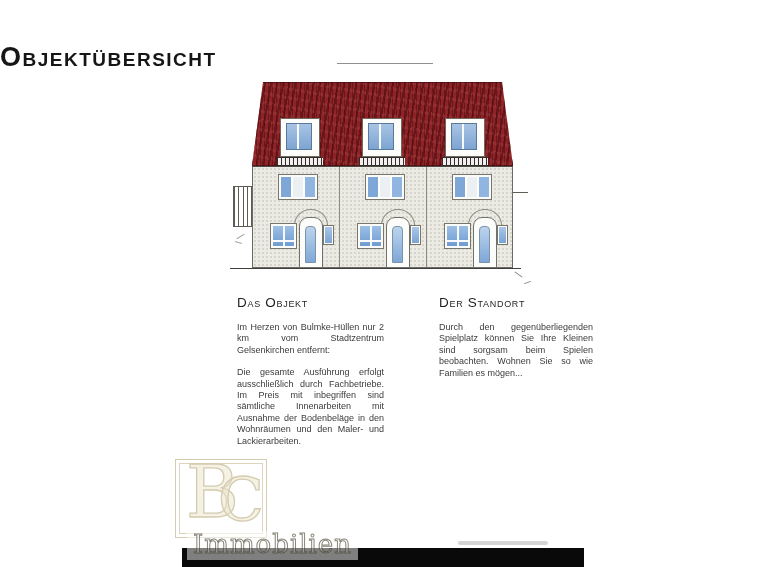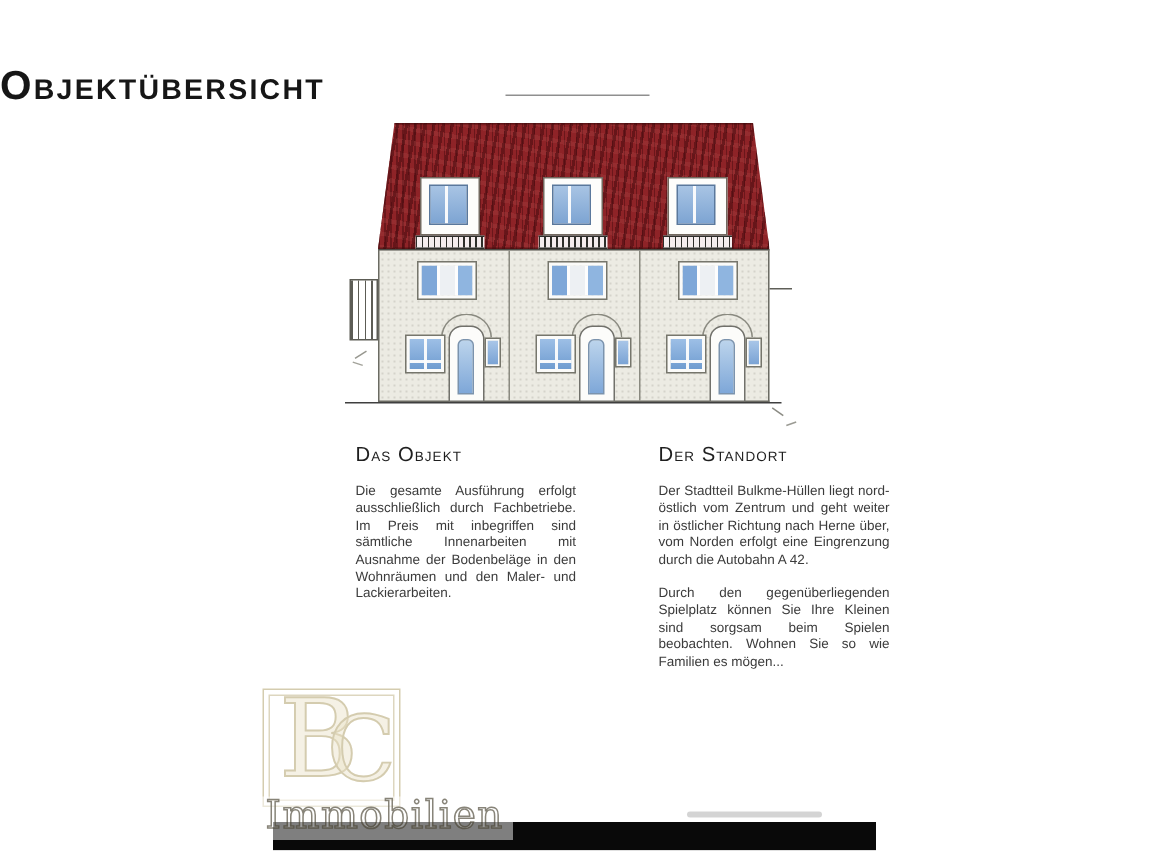--- a/index.html
+++ b/index.html
@@ -96,21 +96,21 @@
   .watermark{position:absolute;left:171px;top:459px;width:130px;height:104px;z-index:6;opacity:.88;}
   .wm-box{position:absolute;left:4px;top:0;width:90px;height:77px;border:1px solid #cfc5a4;background:rgba(255,255,255,.15);}
   .wm-box::before{content:"";position:absolute;inset:3px;border:1px solid rgba(207,197,164,.8);}
   .wm-letter-b,.wm-letter-c{
     position:absolute;font-family:"DejaVu Serif",serif;
     color:rgba(231,222,190,.45);-webkit-text-stroke:1.3px #cfc5a4;
   }
   .wm-letter-b{left:10px;top:-8px;font-size:72px;line-height:80px;}
   .wm-letter-c{left:42px;top:6px;font-size:60px;line-height:68px;}
   .wm-label{
-    position:absolute;left:0;top:72px;padding:0 6px 3px;letter-spacing:1px;
+    position:absolute;left:16px;top:72px;padding:0 6px 3px;letter-spacing:1px;
     font-family:"DejaVu Serif",serif;font-size:26px;line-height:26px;
     color:rgba(255,255,255,.28);-webkit-text-stroke:1px rgba(95,90,75,.85);
     background:rgba(255,255,255,.55);
     text-align:right;
   }
 </style>
 </head>
 <body>
 
 <div class="page">
@@ -173,26 +173,26 @@
   <div class="ground-line"></div>
   <div class="trellis"></div>
   <div class="scribble-a"></div>
   <div class="scribble-b"></div>
   <div class="right-dash"></div>
   <div class="tick-a"></div>
   <div class="tick-b"></div>
 
   <div class="col col-left">
     <h2>Das Objekt</h2>
+    <p>Im Herzen von Bulmke-Hüllen nur 2 km vom Stadtzentrum Gelsenkirchen entfernt:</p>
     <p>Die gesamte Ausführung erfolgt ausschließlich durch Fachbetriebe. Im Preis mit inbegriffen sind sämtliche Innenarbeiten mit Ausnahme der Bodenbeläge in den Wohnräumen und den Maler- und Lackierarbeiten.</p>
   </div>
 
   <div class="col col-right">
     <h2>Der Standort</h2>
-    <p>Der Stadtteil Bulkme-Hüllen liegt nord-östlich vom Zentrum und geht weiter in östlicher Richtung nach Herne über, vom Norden erfolgt eine Eingrenzung durch die Autobahn A 42.</p>
     <p>Durch den gegenüberliegenden Spielplatz können Sie Ihre Kleinen sind sorgsam beim Spielen beobachten. Wohnen Sie so wie Familien es mögen...</p>
   </div>
 
   <div class="footer-smudge"></div>
   <div class="black-bar"></div>
 
   <div class="watermark">
     <div class="wm-box">
       <span class="wm-letter-b">B</span>
       <span class="wm-letter-c">C</span>

